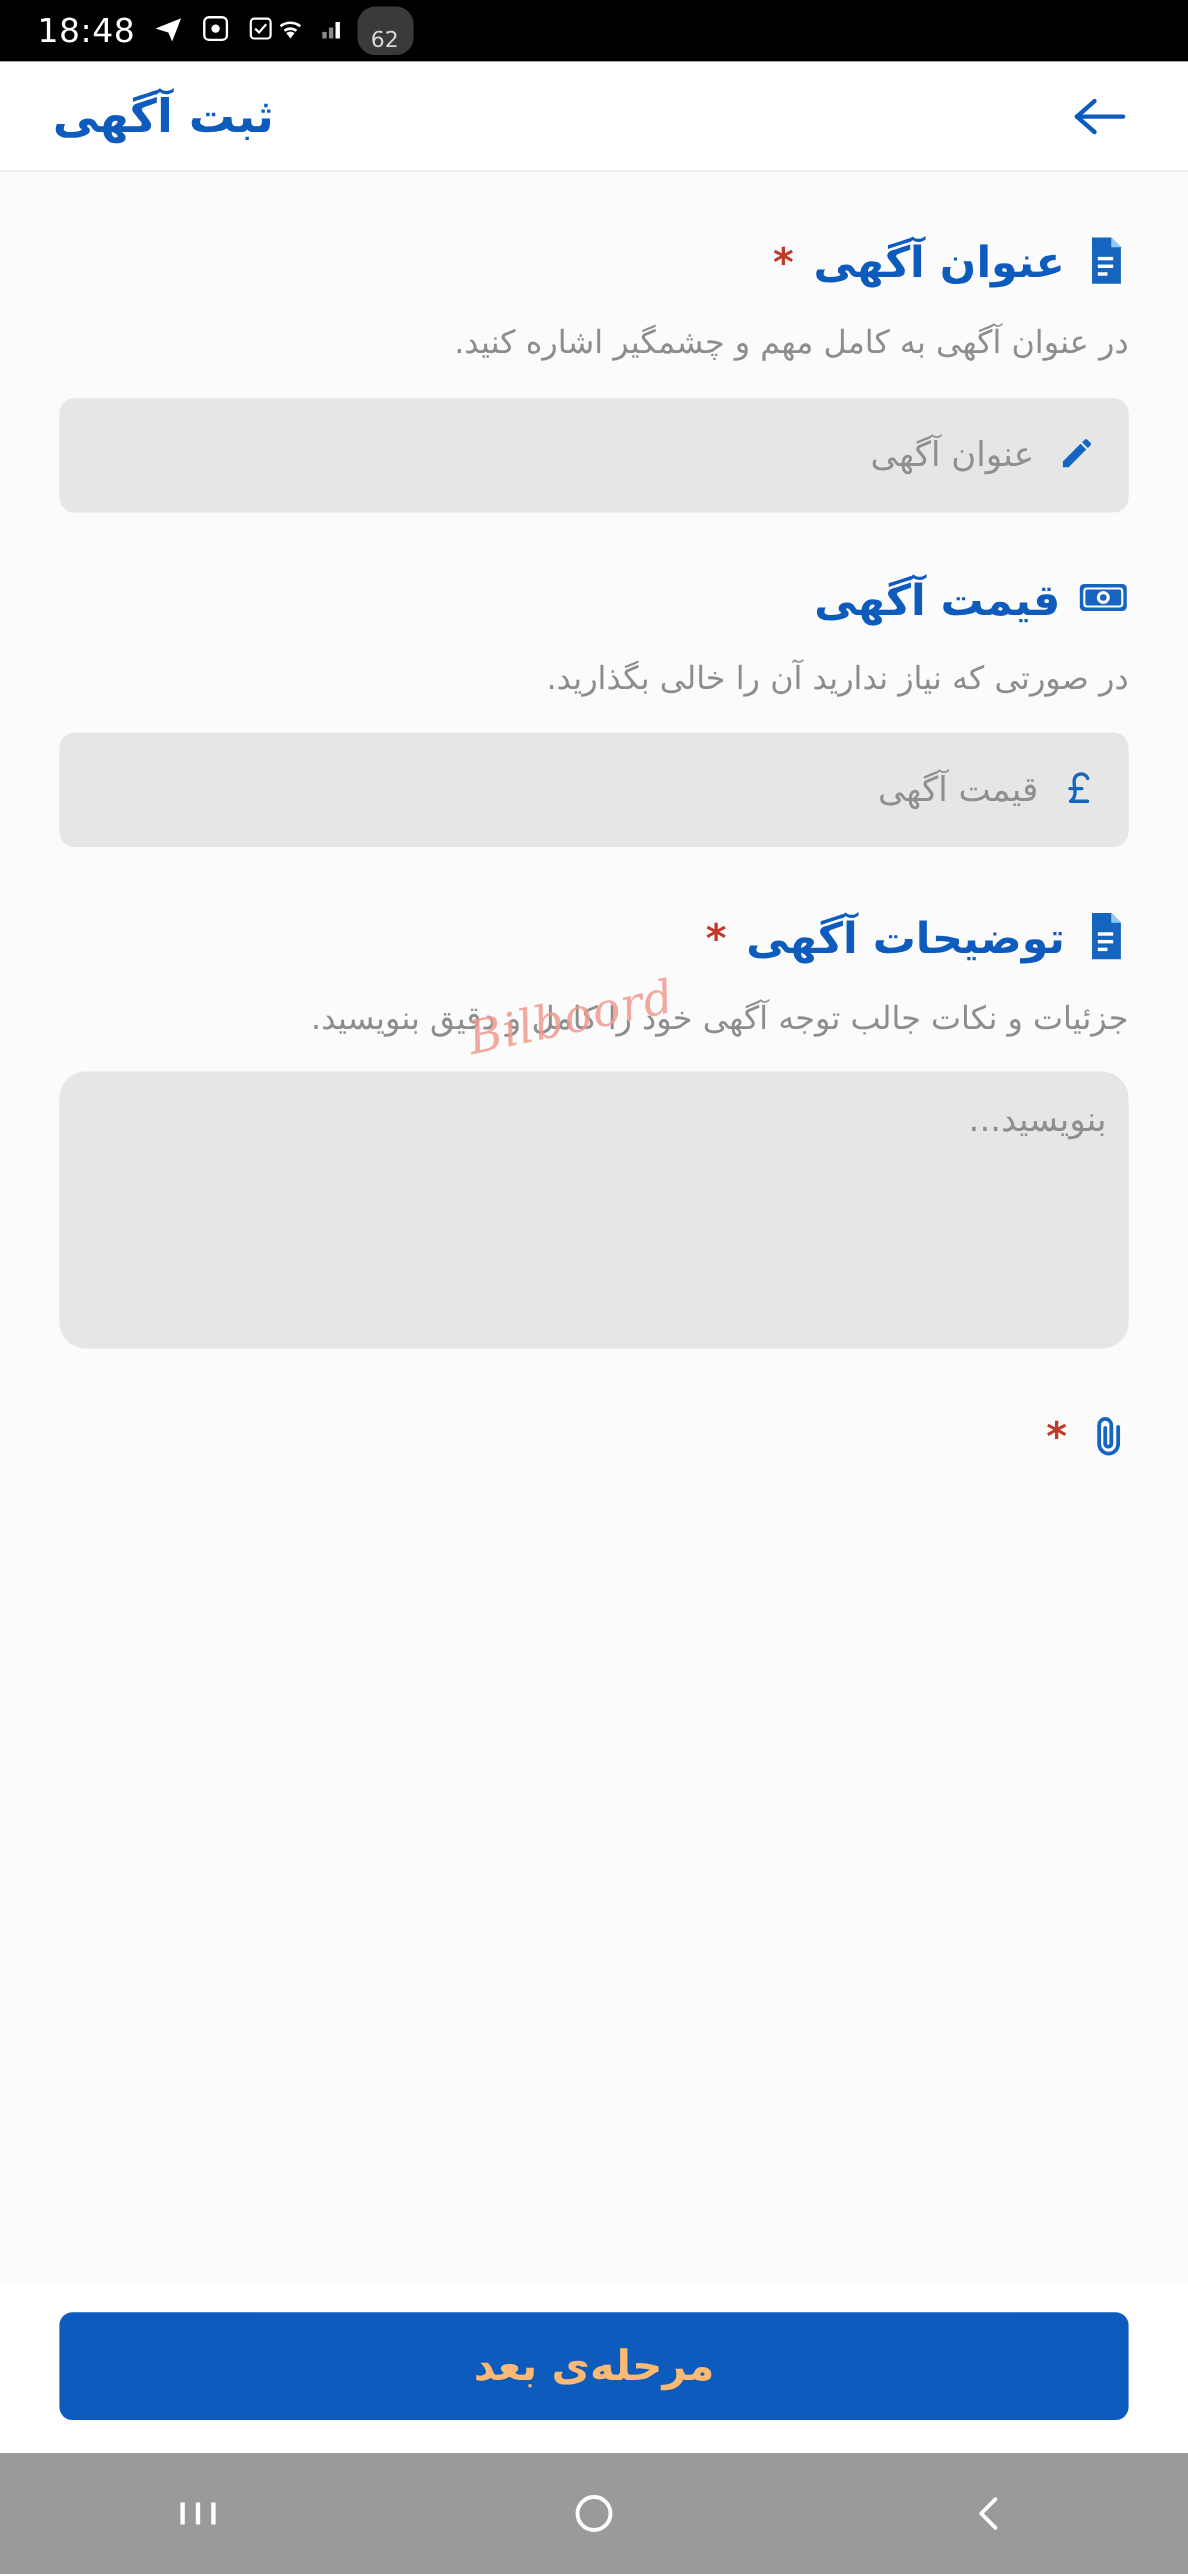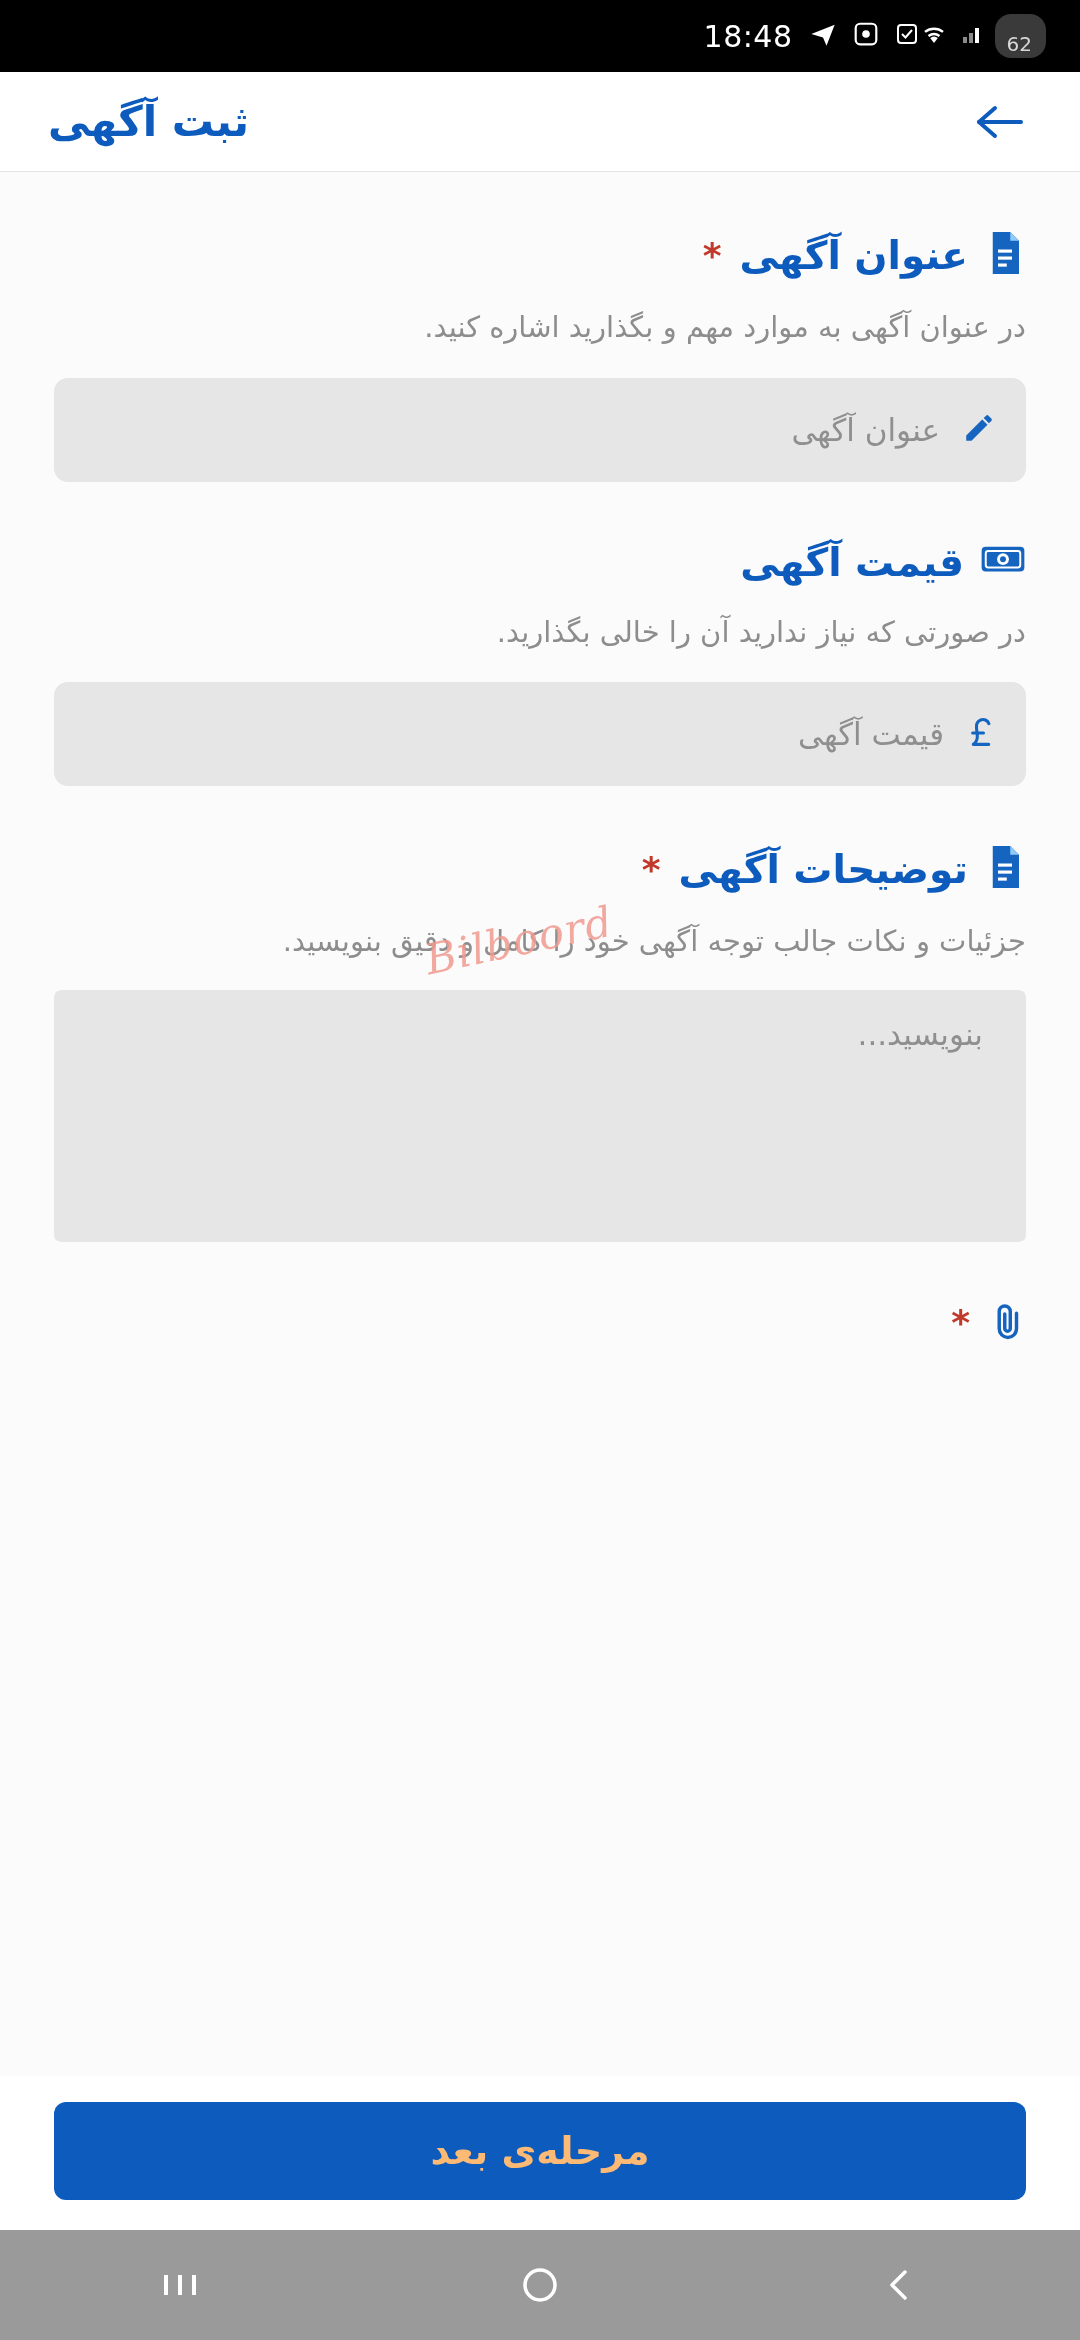--- a/index.html
+++ b/index.html
@@ -14,26 +14,26 @@
     position: relative;
     width: 1080px;
     height: 2340px;
     background: #fbfbfb;
     display: flex;
     flex-direction: column;
   }
 
   
   .status-bar {
-    height: 72px;
+    height: 56px;
     background: #000000;
     color: #ffffff;
     display: flex;
     align-items: center;
-    justify-content: flex-end;
+    justify-content: flex-start;
     padding: 0 34px;
     flex: 0 0 auto;
     direction: ltr;
   }
   .status-left {
     display: flex;
     align-items: center;
     gap: 16px;
   }
   .status-time {
@@ -127,23 +127,23 @@
     padding: 0 30px;
     gap: 22px;
   }
   .input-box .ph {
     color: #8f8f8f;
     font-size: 31px;
   }
   .textarea-box {
     margin-top: 26px;
     background: #e6e6e6;
-    border-radius: 7px;
+    border-radius: 24px;
     height: 252px;
-    padding: 26px 43px;
+    padding: 26px 20px;
   }
   .textarea-box .ph {
     color: #8f8f8f;
     font-size: 31px;
   }
   .watermark {
     position: absolute;
     top: 744px;
     left: 424px;
     color: #f09a90;
@@ -265,21 +265,21 @@
             <path d="M5 1h10l5 5v19H5z" fill="#1565c0"></path>
             <path d="M15 1v5h5" fill="#90caf9"></path>
             <rect x="8" y="11" width="8" height="1.8" fill="#ffffff"></rect>
             <rect x="8" y="15" width="8" height="1.8" fill="#ffffff"></rect>
             <rect x="8" y="19" width="5" height="1.8" fill="#ffffff"></rect>
           </svg>
         </span>
         <span class="field-title">عنوان آگهی</span>
         <span class="req-star">*</span>
       </div>
-      <div class="field-hint">در عنوان آگهی به موارد مهم و بگذارید اشاره کنید.</div>
+      <div class="field-hint">در عنوان آگهی به کامل مهم و چشمگیر اشاره کنید.</div>
       <div class="input-box">
         <span>
           <svg width="34" height="34" viewBox="0 0 24 24">
             <path d="M3 17.3V21h3.7L18 9.7l-3.7-3.7z" fill="#1565c0"></path>
             <path d="M20.7 7 19 8.7 15.3 5 17 3.3a1.2 1.2 0 0 1 1.7 0L20.7 5.3a1.2 1.2 0 0 1 0 1.7z" fill="#1565c0"></path>
           </svg>
         </span>
         <span class="ph">عنوان آگهی</span>
       </div>
     </div>

